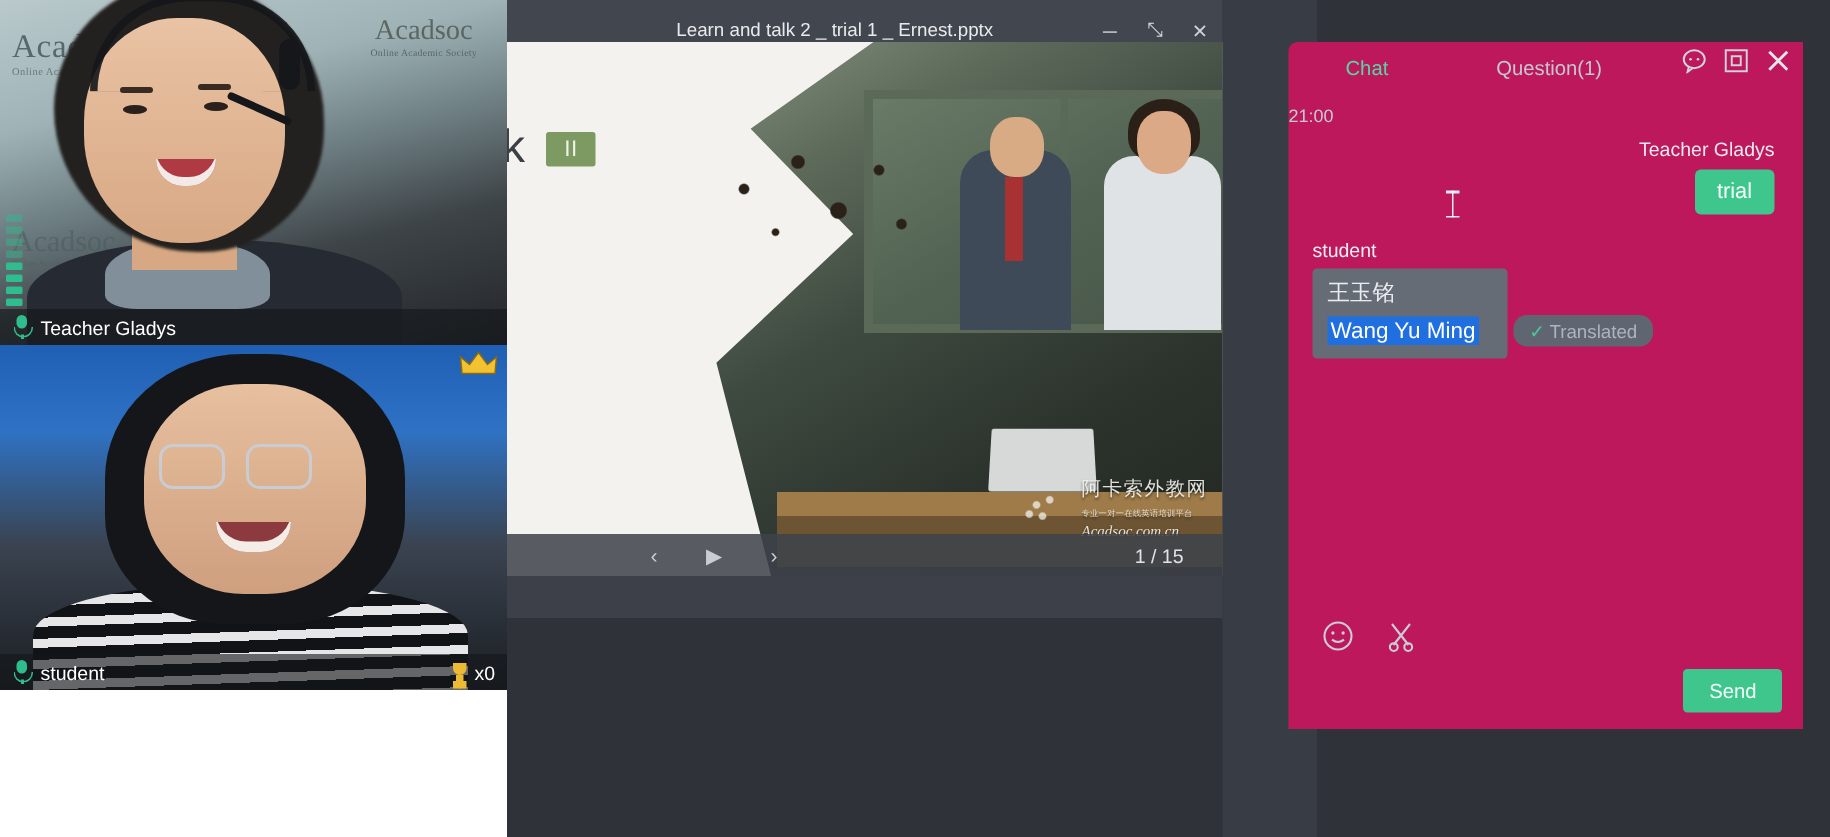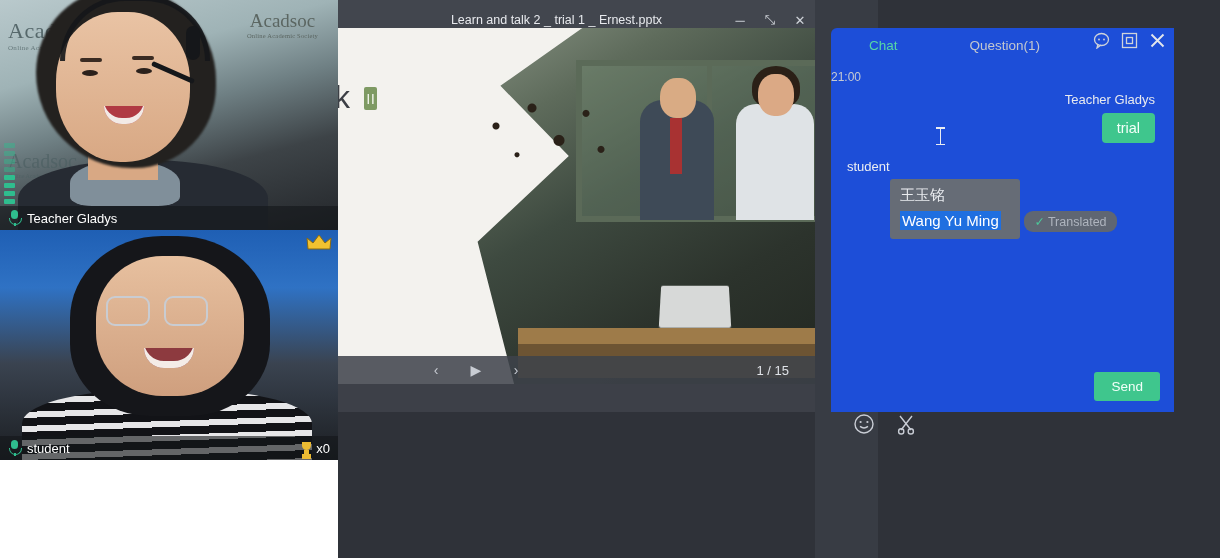--- a/index.html
+++ b/index.html
@@ -86,21 +86,21 @@
      background:repeating-linear-gradient(178deg,#121317 0 8px,#e6e6e8 8px 14px);}
 
   
   .ppt{position:absolute;left:338px;top:0;width:477px;height:412px;background:#3d4048;}
   .ppt-title{height:40px;display:flex;align-items:center;background:#42464e;color:#e8eaee;font-size:12.5px;}
   .ppt-title .t{flex:1;text-align:center;padding-left:50px;}
   .wbtn{width:30px;height:28px;display:flex;align-items:center;justify-content:center;color:#cfd3d9;font-size:13px;}
   .slide{position:absolute;left:0;top:28px;width:477px;height:356px;background:#f3f2ee;overflow:hidden;}
   .slide-title{position:absolute;left:-70px;top:52px;font-size:31px;color:#3c3f45;font-weight:400;letter-spacing:.3px;}
   .unit-badge{display:inline-block;vertical-align:4px;margin-left:14px;background:#7e9a63;color:#eef2e8;
-     font-size:15px;padding:3px 2px;border-radius:2px;}
+     font-size:15px;padding:3px 12px;border-radius:2px;}
   .photo{position:absolute;left:132px;top:-28px;width:380px;height:390px;overflow:hidden;
      background:linear-gradient(150deg,#8f9a8b 0%,#5e6b5b 24%,#3e4a40 45%,#2c332c 70%,#20251f 100%);
      clip-path:polygon(40% 0,100% 0,100% 100%,12% 100%,2% 62%,26% 40%,8% 22%);}
   .p-win{position:absolute;right:12px;top:60px;width:250px;height:150px;background:rgba(120,145,120,.35);
      border:6px solid #5b6a58;}
   .p-win::before{content:"";position:absolute;left:50%;top:0;bottom:0;width:5px;background:#5b6a58;}
   .p-table{position:absolute;left:48px;bottom:46px;width:300px;height:16px;background:#9e7b49;}
   .p-tablefront{position:absolute;left:48px;bottom:12px;width:300px;height:34px;background:#6d5433;}
   .p-laptop{position:absolute;left:190px;bottom:62px;width:70px;height:44px;background:#d7d9d8;
      transform:perspective(200px) rotateX(18deg);border-radius:2px;}
@@ -127,40 +127,40 @@
   .wm-txt .cn{font-size:13px;letter-spacing:1px;}
   .wm-txt .tiny{font-size:5.5px;letter-spacing:.2px;opacity:.9;}
   .wm-txt .en{font-family:"Liberation Serif",serif;font-style:italic;font-size:10px;}
   .slide-ctrl{position:absolute;left:0;bottom:0;width:477px;height:28px;background:rgba(62,66,74,.86);
      display:flex;align-items:center;color:#c8ccd3;font-size:14px;}
   .slide-ctrl .sc{width:40px;text-align:center;cursor:default;}
   .pagenum{margin-left:auto;margin-right:26px;font-size:13px;color:#dfe2e7;}
 
   
   .chat-gap{position:absolute;left:815px;top:0;width:63px;height:558px;background:#383c44;}
-  .chat{position:absolute;left:831px;top:28px;width:343px;height:384px;background:#1d4ed8;border-radius:6px 0 0 0;}
+  .chat{position:absolute;left:859px;top:28px;width:343px;height:458px;background:#be185d;border-radius:6px 0 0 0;}
   .chat-head{position:relative;height:34px;display:flex;align-items:center;}
   .tab{font-size:13.5px;padding:0 10px;}
   .tab.active{color:#57d6a6;}
   .tab.idle{color:#c3c7cf;}
   .tab-chat{margin-left:28px;}
   .tab-q{margin-left:52px;}
   .head-icons{position:absolute;right:8px;top:4px;display:flex;align-items:center;gap:11px;color:#cfd3da;}
   .hi{width:17px;height:17px;position:relative;}
   .msg-area{position:relative;height:300px;}
   .ts{color:#c6cad2;font-size:12px;margin-top:8px;}
   .caret{position:absolute;left:109px;top:57px;width:1px;height:18px;background:#e9ecf1;}
   .caret::before,.caret::after{content:"";position:absolute;left:-4px;width:9px;height:1.5px;background:#e9ecf1;}
   .caret::before{top:0;} .caret::after{bottom:0;}
   .row-right{display:flex;flex-direction:column;align-items:flex-end;padding-right:19px;margin-top:8px;}
   .sender{color:#e8eaef;font-size:13px;margin-bottom:6px;}
   .bub-green{background:#3fc68d;color:#f3fff9;font-size:14.5px;padding:7px 15px;border-radius:4px;}
   .row-left{padding-left:16px;margin-top:16px;}
   .sender-l{color:#eceef2;font-size:13px;margin-bottom:5px;}
-  .bub-gray{display:inline-block;background:#666c76;border-radius:3px;padding:7px 10px 9px 10px;min-width:110px;margin-left:43px;}
+  .bub-gray{display:inline-block;background:#666c76;border-radius:3px;padding:7px 10px 9px 10px;min-width:110px;}
   .cn-line{color:#e9ebef;font-size:15px;margin-bottom:7px;font-family:"DejaVu Sans",sans-serif;}
   .sel{background:#1f6fe0;color:#ffffff;font-size:15px;padding:1px 2px;text-align:right;}
   .trans{display:inline-block;margin-top:5px;background:#5f6672;border-radius:9px;padding:3px 10px;
      color:#aeb4be;font-size:12.5px;}
   .trans b{color:#4cc79a;font-weight:400;margin-right:3px;}
   .compose{position:absolute;left:0;right:0;top:380px;bottom:0;}
   .cmp-tools{display:flex;align-items:center;gap:20px;padding:0 22px;height:36px;color:#c9cdd5;}
   .send-wrap{position:absolute;right:14px;bottom:11px;}
   .send{background:#3fc68d;color:#f2fff9;font-size:13.5px;padding:7px 17px;border-radius:3px;border:none;
      font-family:"Liberation Sans",sans-serif;}
@@ -266,20 +266,28 @@
         <div class="p-m1"></div>
         <div class="p-m1h"></div>
         <div class="p-m1t"></div>
         <div class="p-w1"></div>
         <div class="p-w1hair"></div>
         <div class="p-w1h"></div>
         <div class="p-laptop"></div>
       </div>
       <div class="splat"></div>
 
+      <div class="watermark">
+        <span class="wm-tree"></span>
+        <span class="wm-txt">
+          <span class="cn">阿卡索外教网</span><br>
+          <span class="tiny">专业一对一在线英语培训平台</span><br>
+          <span class="en">Acadsoc.com.cn</span>
+        </span>
+      </div>
 
       <div class="slide-ctrl">
         <span class="sc" style="margin-left:78px;">‹</span>
         <span class="sc">▶</span>
         <span class="sc">›</span>
         <span class="pagenum">1 / 15</span>
       </div>
     </div>
   </div>
 

